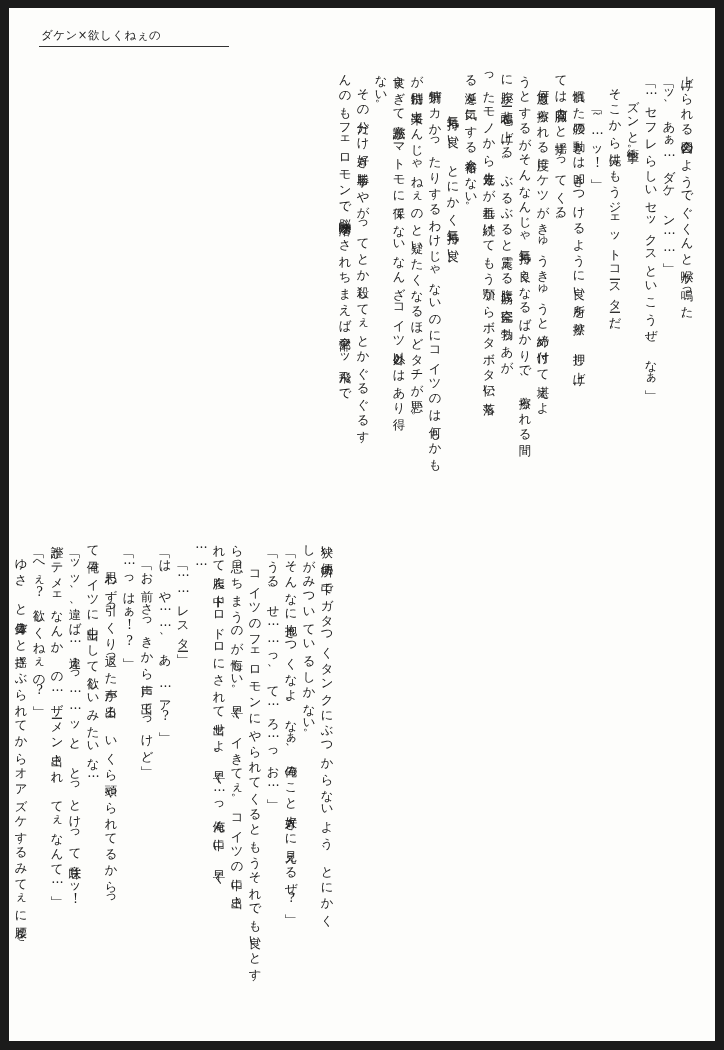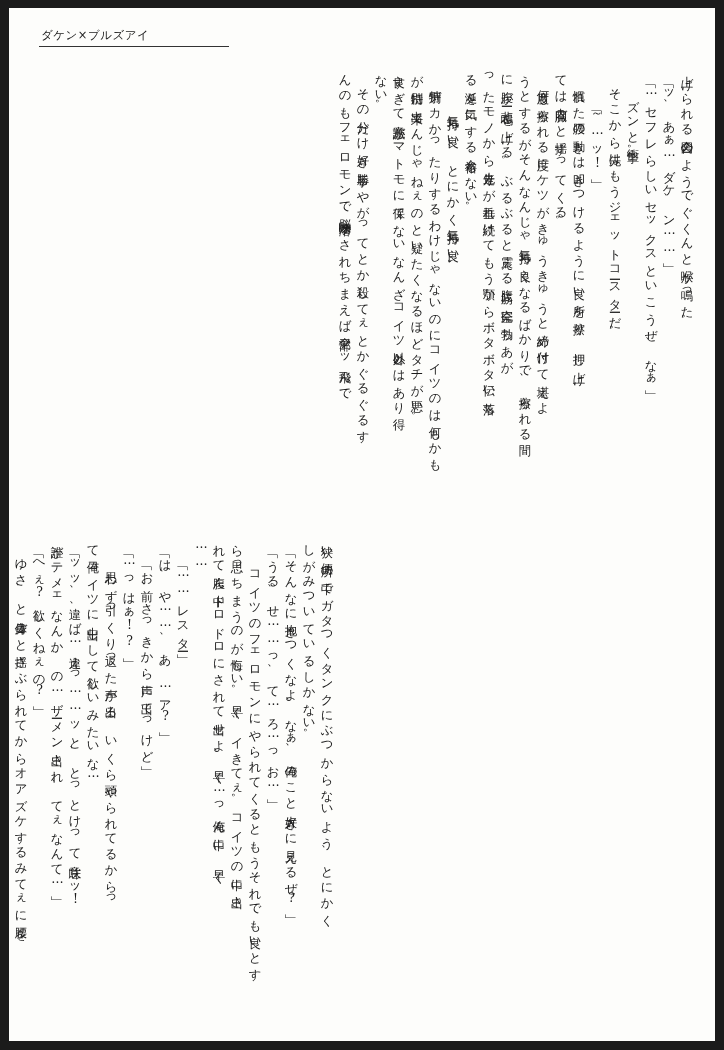--- a/index.html
+++ b/index.html
@@ -102,21 +102,21 @@
   .block-lower .vline.drop-2 { padding-top: 496px; }
   .gap-col-wide { width: 26px; height: 1px; }
 </style>
 </head>
 <body>
 
 <div class="page">
   <div class="paper">
 
     <div class="header">
-      <div class="header-title">ダケン×ブルズアイ</div>
+      <div class="header-title">ダケン×欲しくねぇの</div>
       <div class="header-rule"></div>
     </div>
 
     <div class="body-text">
 
       <div class="column-group block-upper">
         <div class="vline">上げられる合図のようでぐくんと喉が鳴った。</div>
         <div class="vline drop-1">「ッ、あぁ…ダケ、ン……」</div>
         <div class="vline drop-1">「…セフレらしいセックスといこうぜ、なぁ」</div>
         <div class="vline drop-2">ズンと衝撃。</div>

